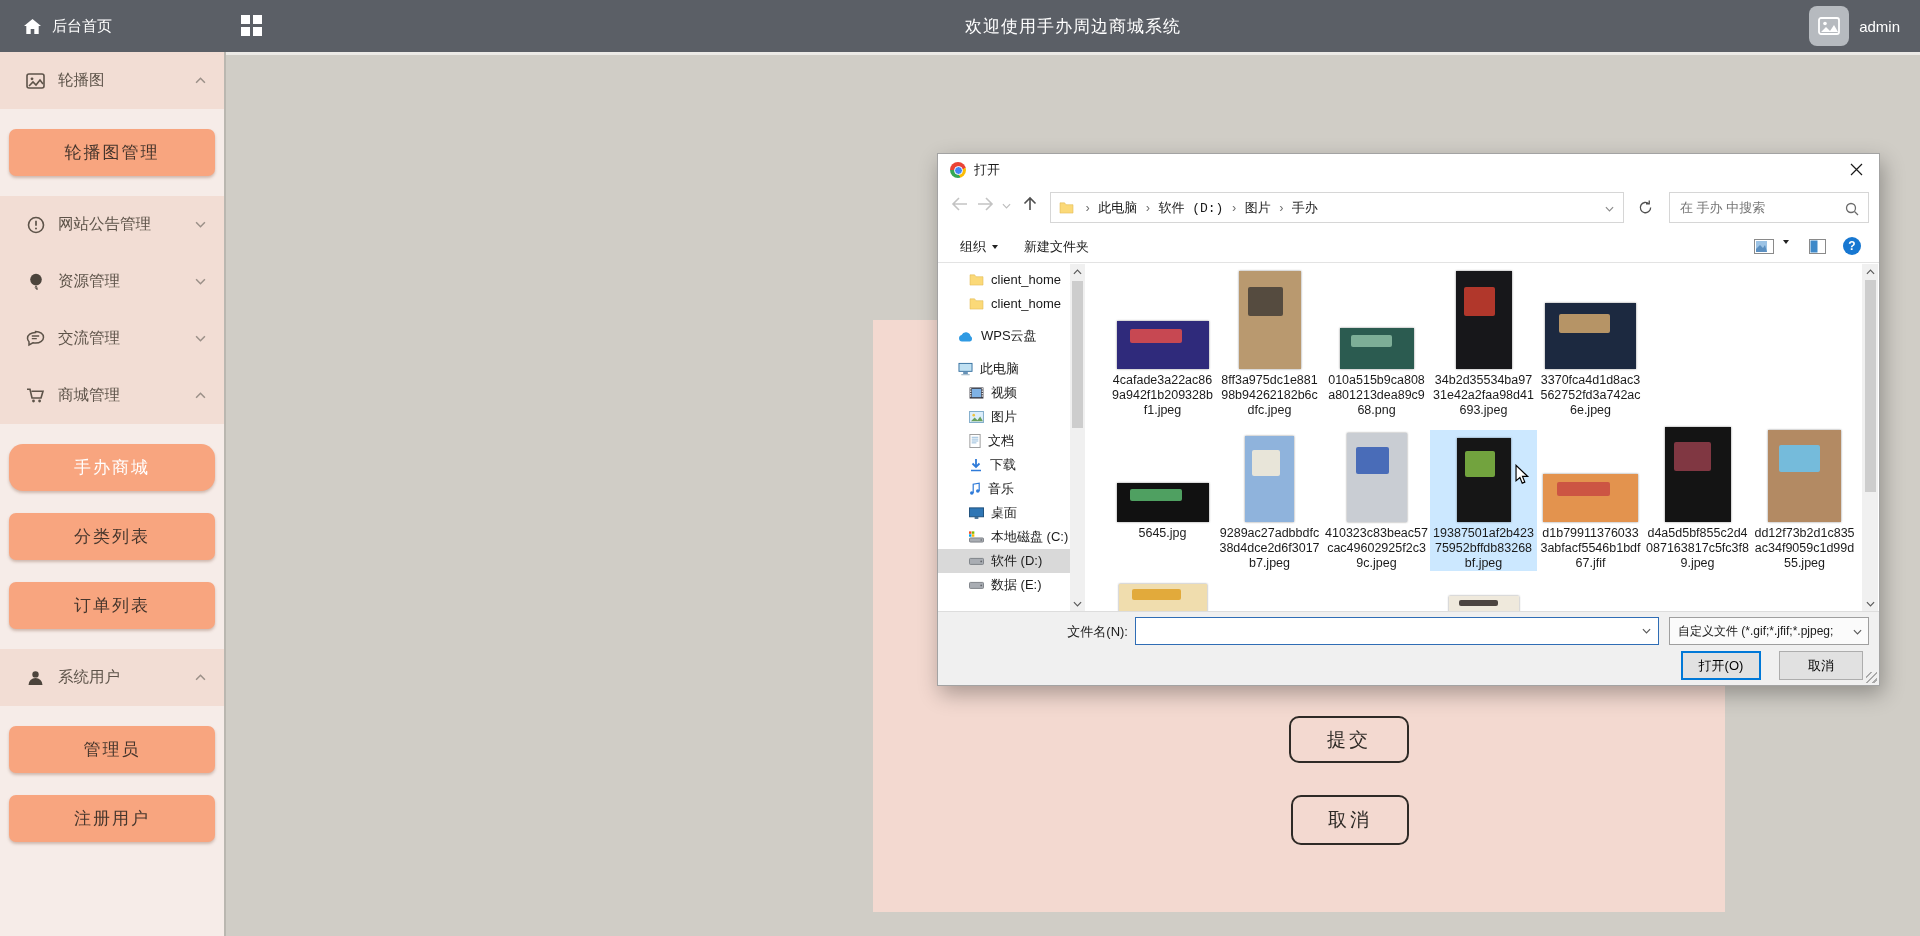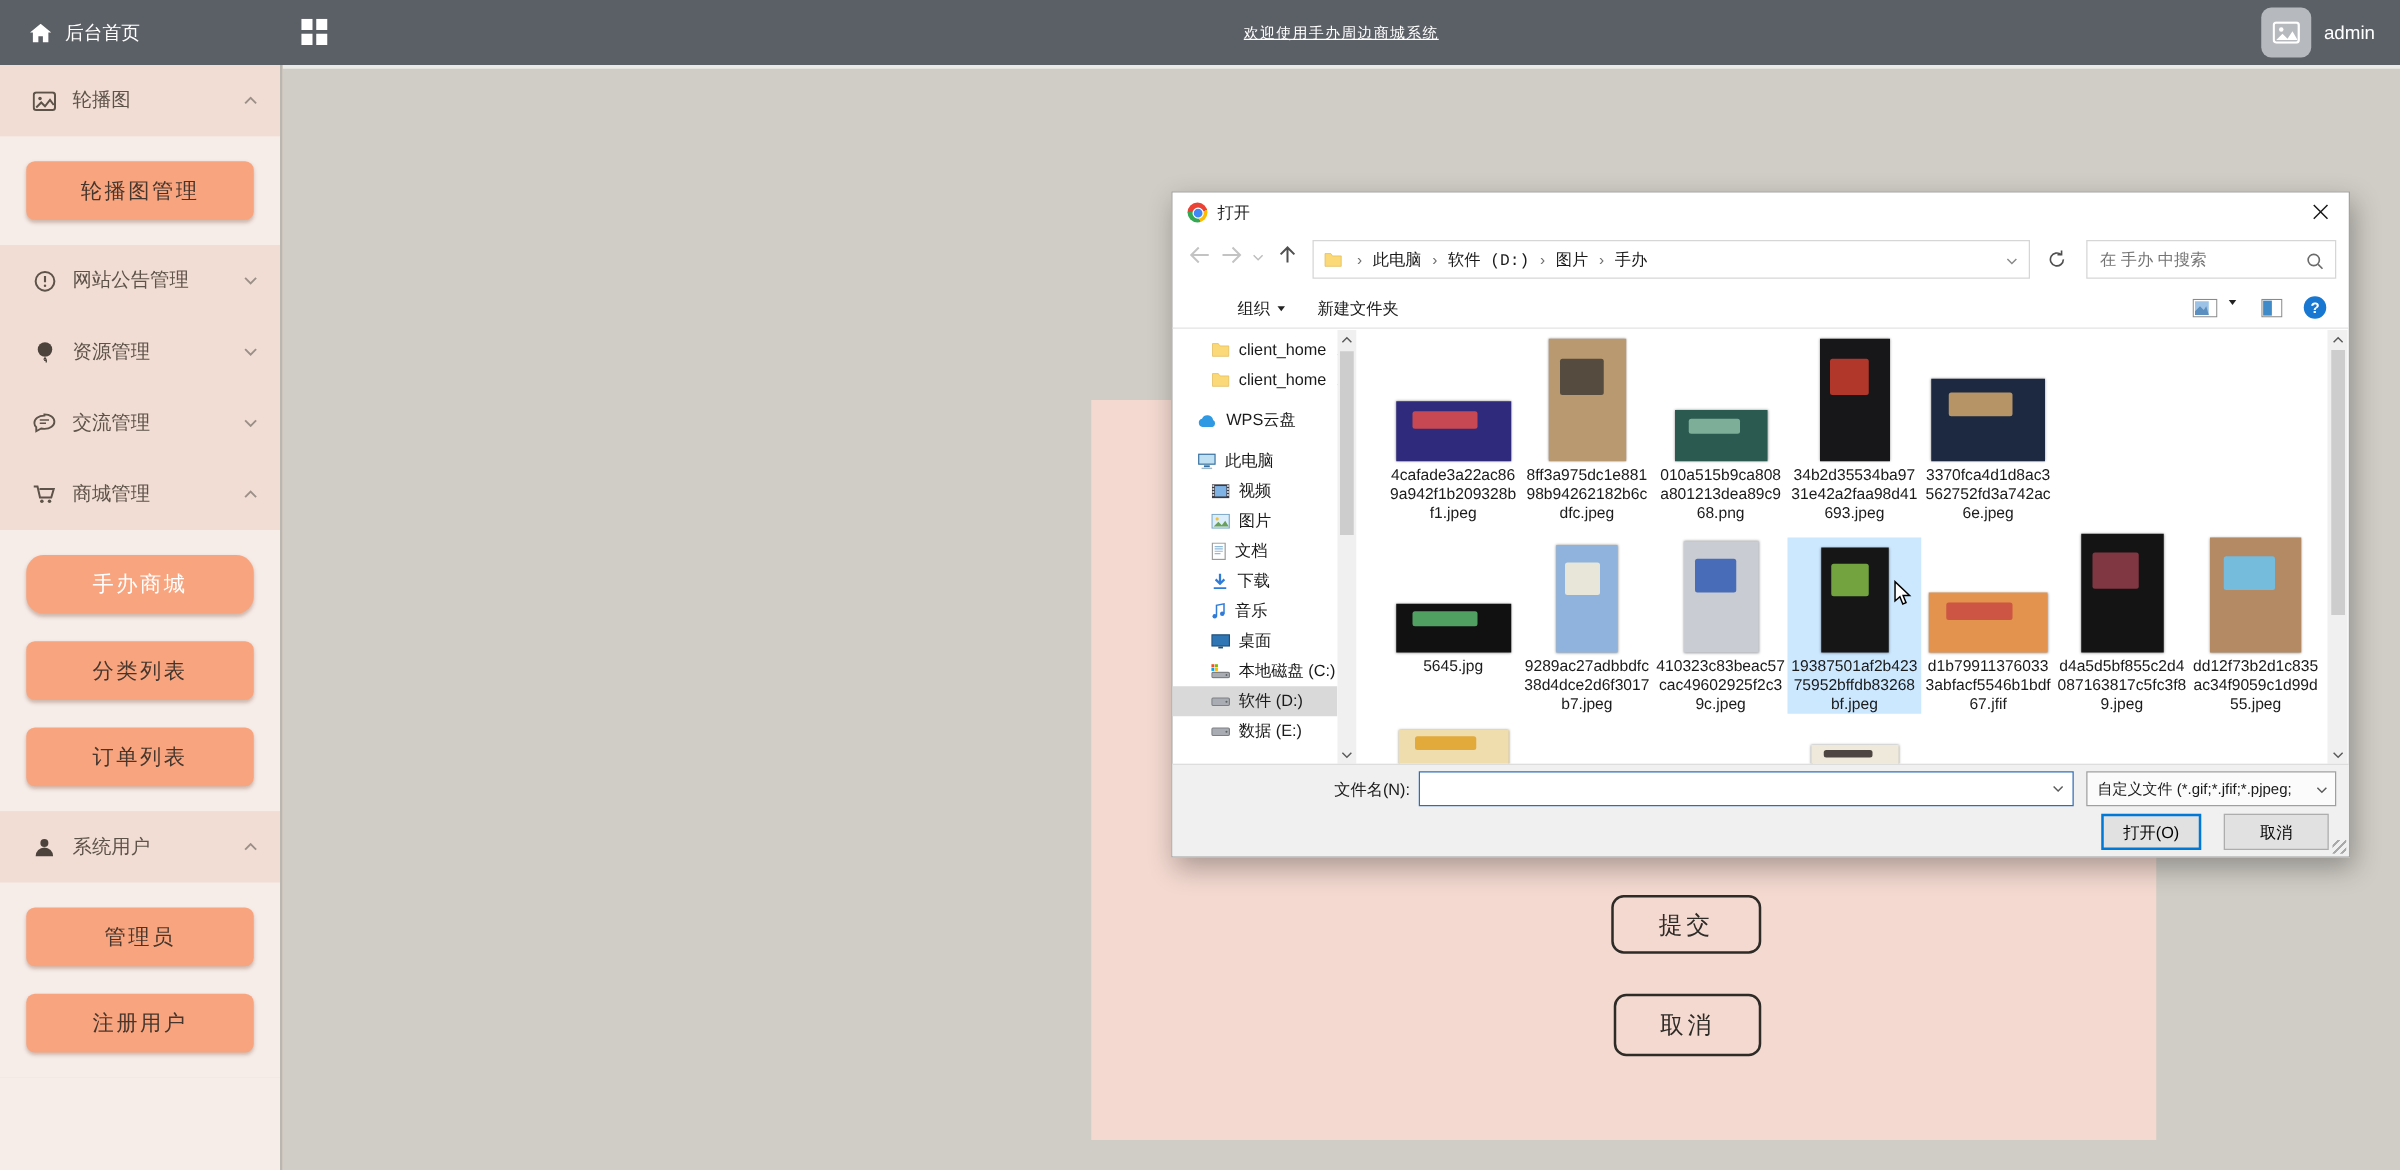--- a/index.html
+++ b/index.html
@@ -9,31 +9,31 @@
     font-family:"Liberation Sans","DejaVu Sans",sans-serif;
     background:#d0cdc6; -webkit-font-smoothing:antialiased;
   }
   svg { display:block; }
 
   
   .topbar { position:absolute; top:0; left:0; width:1920px; height:52px; background:#5b5f66; z-index:6; color:#fff; }
   .hdr-home { position:absolute; left:0; top:0; width:226px; height:52px; display:flex; align-items:center; gap:11px; padding-left:24px; cursor:pointer; }
   .hdr-home span.lbl { font-size:15px; }
   .hdr-grid { position:absolute; left:241px; top:15px; cursor:pointer; }
-  .hdr-title { position:absolute; left:226px; right:0; top:0; height:52px; display:flex; align-items:center; justify-content:center; font-size:12px; letter-spacing:1px;text-decoration:underline; }
+  .hdr-title { position:absolute; left:226px; right:0; top:0; height:52px; display:flex; align-items:center; justify-content:center; font-size:17px; letter-spacing:1px; }
   .hdr-user { position:absolute; right:20px; top:0; height:52px; display:flex; align-items:center; gap:10px; font-size:15px; }
   .avatar { width:40px; height:40px; border-radius:8px; background:#b6babf; display:flex; align-items:center; justify-content:center; }
 
   
   .sidebar { position:absolute; left:0; top:52px; bottom:0; width:226px; background:#f2ddd4; border-right:2px solid #bab7b0; display:flex; flex-direction:column; z-index:5; overflow:hidden; }
   .sgroup { height:57px; flex:none; display:flex; align-items:center; padding:0 18px 0 25px; background:#f2ddd4; cursor:pointer; }
   .sgicon { width:21px; display:flex; justify-content:center; }
   .sglabel { margin-left:12px; font-size:15.5px; color:#5d5349; flex:1; }
   .ssub { background:#f6ece8; padding:20px 0; display:flex; flex-direction:column; gap:22px; flex:none; }
-  .sbtn { width:182px; height:47px; margin:0 auto; background:#f8a57f; border:none; border-radius:7px; font-size:17px; color:#46362d; font-family:Liberation Serif, serif; letter-spacing:2px; box-shadow:0 2px 3px rgba(150,110,90,.4); cursor:pointer; }
+  .sbtn { width:206px; height:47px; margin:0 auto; background:#f8a57f; border:none; border-radius:7px; font-size:17px; color:#46362d; font-family:Liberation Serif, serif; letter-spacing:2px; box-shadow:0 2px 3px rgba(150,110,90,.4); cursor:pointer; }
   .sbtn.active { color:#ffffff;border-radius:14px; }
   .sfill { flex:1; background:#f6ece8; }
 
   
   .main { position:absolute; left:226px; top:52px; right:0; bottom:0; background:#d0cdc6; border-top:3px solid #eceae6; }
   .panel { position:absolute; left:647px; top:265px; width:852px; height:592px; background:#f3d9d0; z-index:1; }
   .avatar-label { position:absolute; left:76px; top:80px; font-size:19px; color:#8d8177; }
   .upload-box { position:absolute; left:116px; top:112px; width:170px; height:180px; background:#fff; border:1px dashed #6f9fd4; cursor:pointer; }
   .upload-box .bimg { position:absolute; left:4px; top:4px; }
   .form-btn { position:absolute; background:transparent; border:2px solid #2e2a26; border-radius:10px; font-size:19px; color:#2e2a26; font-family:inherit; letter-spacing:3px; cursor:pointer; }
@@ -54,21 +54,21 @@
   .addr { position:absolute; left:112px; top:6px; width:574px; height:31px; border:1px solid #d6d6d6; background:#fff; display:flex; align-items:center; padding:0 28px 0 8px; white-space:nowrap; overflow:hidden;font-family:Liberation Mono, monospace; }
   .addr .fold { margin-right:3px; }
   .crumb { cursor:pointer; }
   .csep { color:#707070; padding:0 7px; font-size:12px; }
   .addr-chev { position:absolute; right:9px; top:13px; cursor:pointer; }
   .refresh { position:absolute; left:694px; top:6px; width:27px; height:31px; display:flex; align-items:center; justify-content:center; cursor:pointer; }
   .search { position:absolute; left:731px; top:6px; width:200px; height:31px; border:1px solid #d6d6d6; background:#fff; display:flex; align-items:center; padding:0 28px 0 10px; color:#757575; cursor:text; }
   .search-ic { position:absolute; right:9px; top:9px; }
 
   .dlg-toolbar { position:absolute; top:75px; left:0; width:100%; height:34px; border-bottom:1px solid #e3e3e3; }
-  .tb-item { position:absolute; top:9px; display:flex; align-items:center; gap:6px; cursor:pointer;margin-left:30px; }
+  .tb-item { position:absolute; top:9px; display:flex; align-items:center; gap:6px; cursor:pointer; }
   #tb-org { left:22px; } #tb-new { left:86px; }
   .caret { width:0; height:0; border-left:3.5px solid transparent; border-right:3.5px solid transparent; border-top:4px solid #222; }
   .tb-ic { position:absolute; cursor:pointer; }
   #ic-view { left:816px; top:10px; } #ic-caret { left:845px; top:15px; }
   #ic-pane { left:871px; top:10px; } #ic-help { left:905px; top:8px; }
   .help { width:18px; height:18px; border-radius:50%; background:#1777d1; color:#fff; font-size:12px; font-weight:bold; display:flex; align-items:center; justify-content:center; }
 
   .tree { position:absolute; left:0; top:110px; width:132px; bottom:74px; overflow:hidden; padding-top:3px; }
   .trow { height:24px; display:flex; align-items:center; gap:7px; font-size:13px; white-space:nowrap; cursor:pointer; }
   .trow.l1 { padding-left:20px; } .trow.l2 { padding-left:31px; }

